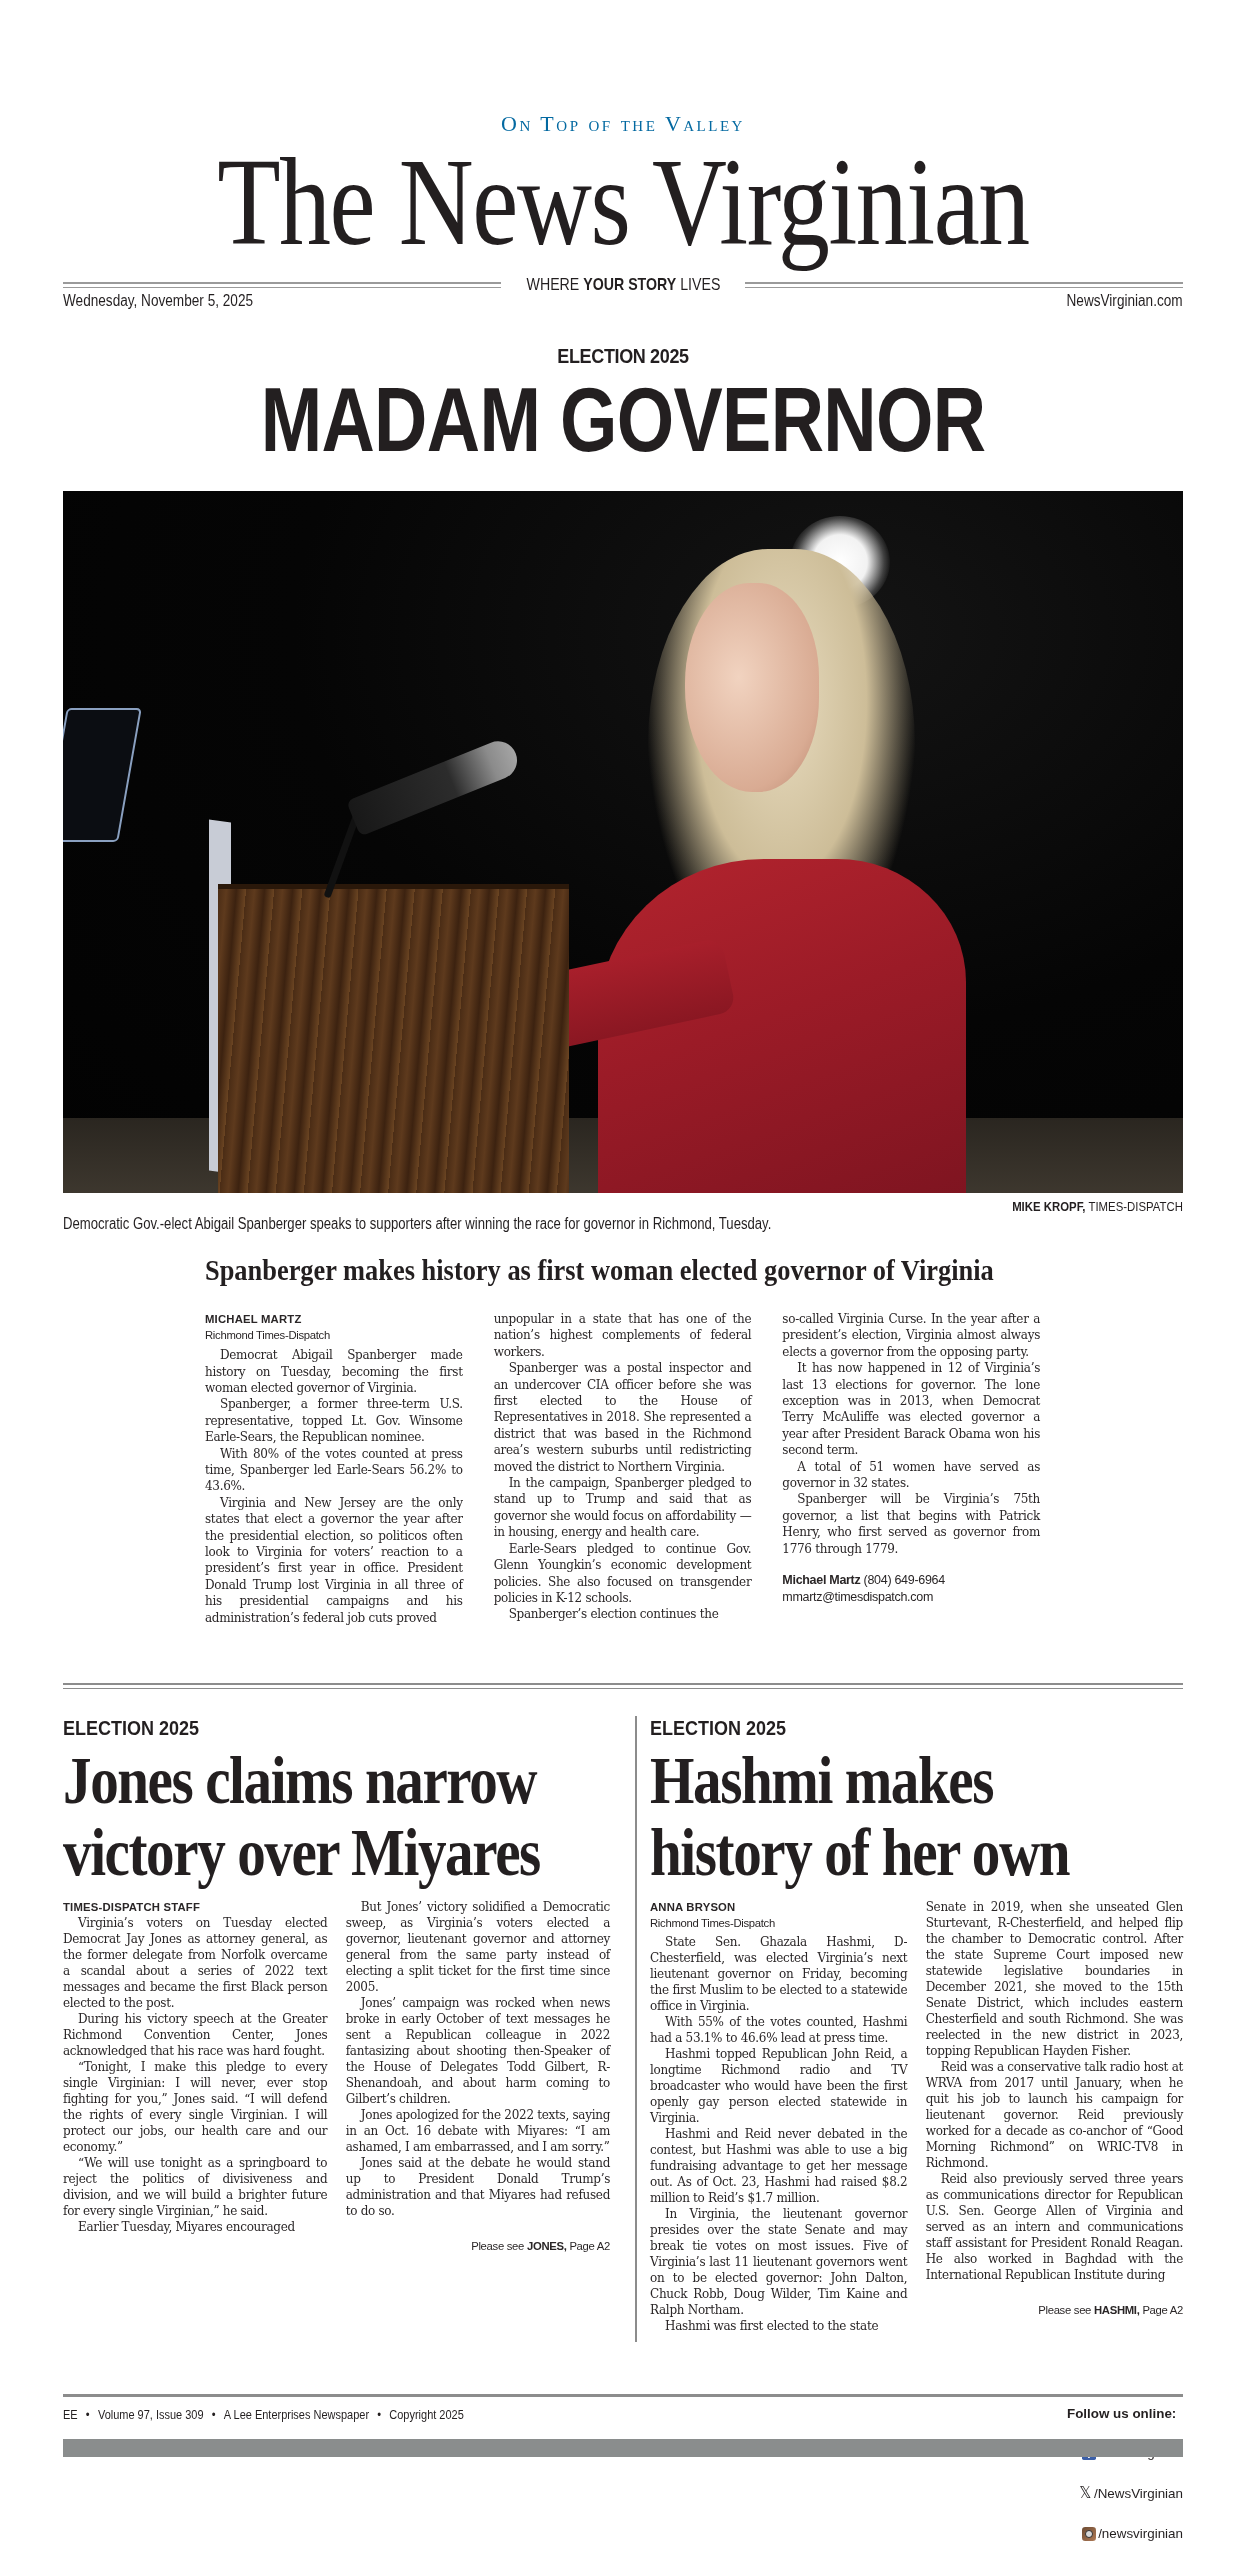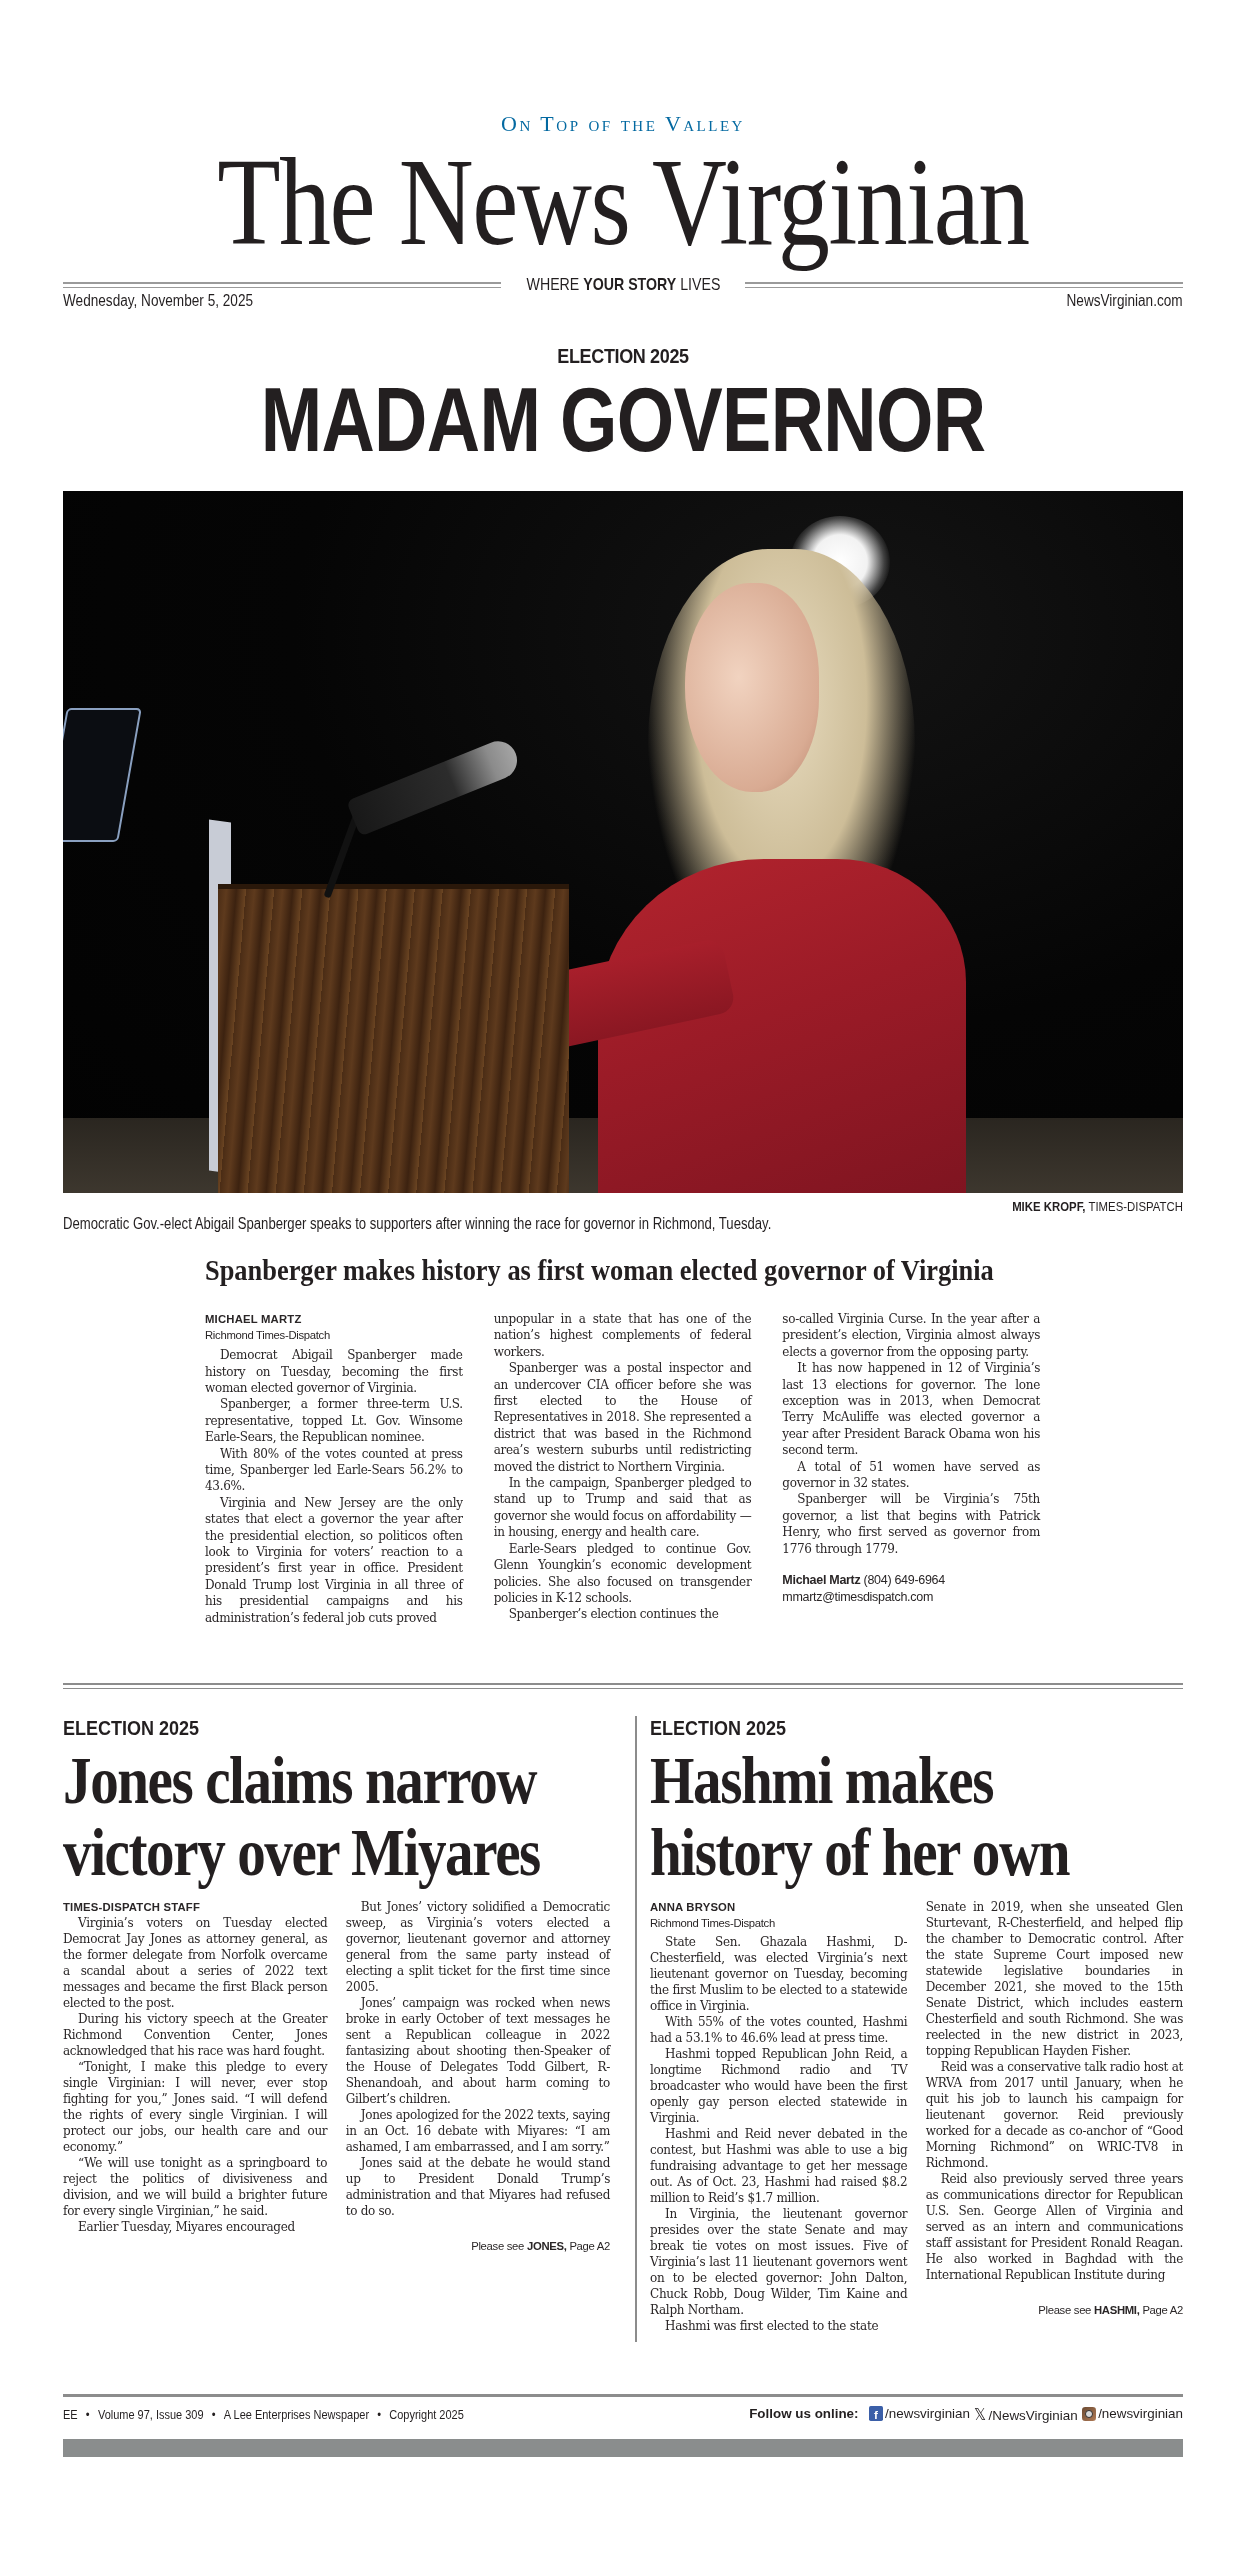--- a/index.html
+++ b/index.html
@@ -121,22 +121,22 @@
   .story .cols { display: flex; gap: 18.4px; margin-top: 11.7px; }
   .story .cols .col { font-size: 12px; line-height: 16px; }
   .see-page { text-align: right; font-family: "Liberation Sans", sans-serif; font-size: 11.3px; margin-top: 18.4px; }
   .see-page b { font-weight: bold; }
 
   
   .footer-rule { position: absolute; top: 2394px; left: 0; width: 100%; height: 2.5px; background: #8c8c8c; }
   .footer-left { position: absolute; top: 2407px; left: 0; font-family: "Liberation Sans", sans-serif;
     font-size: 13.4px; transform: scaleX(0.82); transform-origin: left; color: #231f20; white-space: nowrap; }
   .footer-left .dot { margin: 0 10px; }
-  .footer-right { position: absolute; top: 2406px; right: 0; display: flex; align-items: flex-start; gap: 4px;
-    font-family: "Liberation Sans", sans-serif; font-size: 13.4px; color: #231f20; white-space: nowrap; }
+  .footer-right { position: absolute; top: 2406px; right: 0; display: flex; align-items: flex-end; gap: 24px;
+    font-family: "Liberation Sans", sans-serif; font-size: 13.4px; color: #231f20; white-space: nowrap; flex-direction: column; }
   .footer-right .follow { font-weight: bold; margin-right: 6.7px; }
   .social { display: flex; align-items: center; gap: 2.5px; }
   .fb-icon { width: 13.4px; height: 15px; background: #3b5fa8; color: #fff; font-weight: bold; font-size: 11.7px;
     display: inline-flex; align-items: flex-end; justify-content: center; border-radius: 1.7px; font-family: "Liberation Sans", sans-serif; }
   .x-icon { font-size: 15px; font-family: "DejaVu Sans", sans-serif; color: #231f20; }
   .ig-icon { width: 14px; height: 14px; border-radius: 3.3px; background: linear-gradient(135deg, #6b4a32, #b07a55); position: relative; }
   .ig-icon::after { content: ""; position: absolute; left: 3.3px; top: 3.3px; width: 5.8px; height: 5.8px; border-radius: 50%; border: 1.7px solid #2b2b2b; background: #d8d8d8; }
   .footer-bar { position: absolute; top: 2439px; left: 0; width: 100%; height: 18.4px; background: #8a8d8d; }
 </style>
 </head>
@@ -233,21 +233,21 @@
   <div class="story right">
     <div class="kicker">ELECTION 2025</div>
     <h2 class="headline">
       <div>Hashmi makes</div>
       <div>history of her own</div>
     </h2>
     <div class="cols">
       <div class="col">
         <div class="byline-name">ANNA BRYSON</div>
         <div class="byline-org">Richmond Times-Dispatch</div>
-        <p>State Sen. Ghazala Hashmi, D-Chesterfield, was elected Virginia’s next lieutenant governor on Tuesday, becoming the first Muslim to be elected to a statewide office in Virginia.</p>
+        <p>State Sen. Ghazala Hashmi, D-Chesterfield, was elected Virginia’s next lieutenant governor on Friday, becoming the first Muslim to be elected to a statewide office in Virginia.</p>
         <p>With 55% of the votes counted, Hashmi had a 53.1% to 46.6% lead at press time.</p>
         <p>Hashmi topped Republican John Reid, a longtime Richmond radio and TV broadcaster who would have been the first openly gay person elected statewide in Virginia.</p>
         <p>Hashmi and Reid never debated in the contest, but Hashmi was able to use a big fundraising advantage to get her message out. As of Oct. 23, Hashmi had raised $8.2 million to Reid’s $1.7 million.</p>
         <p>In Virginia, the lieutenant governor presides over the state Senate and may break tie votes on most issues. Five of Virginia’s last 11 lieutenant governors went on to be elected governor: John Dalton, Chuck Robb, Doug Wilder, Tim Kaine and Ralph Northam.</p>
         <p>Hashmi was first elected to the state</p>
       </div>
       <div class="col">
         <p class="noindent">Senate in 2019, when she unseated Glen Sturtevant, R-Chesterfield, and helped flip the chamber to Democratic control. After the state Supreme Court imposed new statewide legislative boundaries in December 2021, she moved to the 15th Senate District, which includes eastern Chesterfield and south Richmond. She was reelected in the new district in 2023, topping Republican Hayden Fisher.</p>
         <p>Reid was a conservative talk radio host at WRVA from 2017 until January, when he quit his job to launch his campaign for lieutenant governor. Reid previously worked for a decade as co-anchor of “Good Morning Richmond” on WRIC-TV8 in Richmond.</p>
         <p>Reid also previously served three years as communications director for Republican U.S. Sen. George Allen of Virginia and served as an intern and communications staff assistant for President Ronald Reagan. He also worked in Baghdad with the International Republican Institute during</p>

